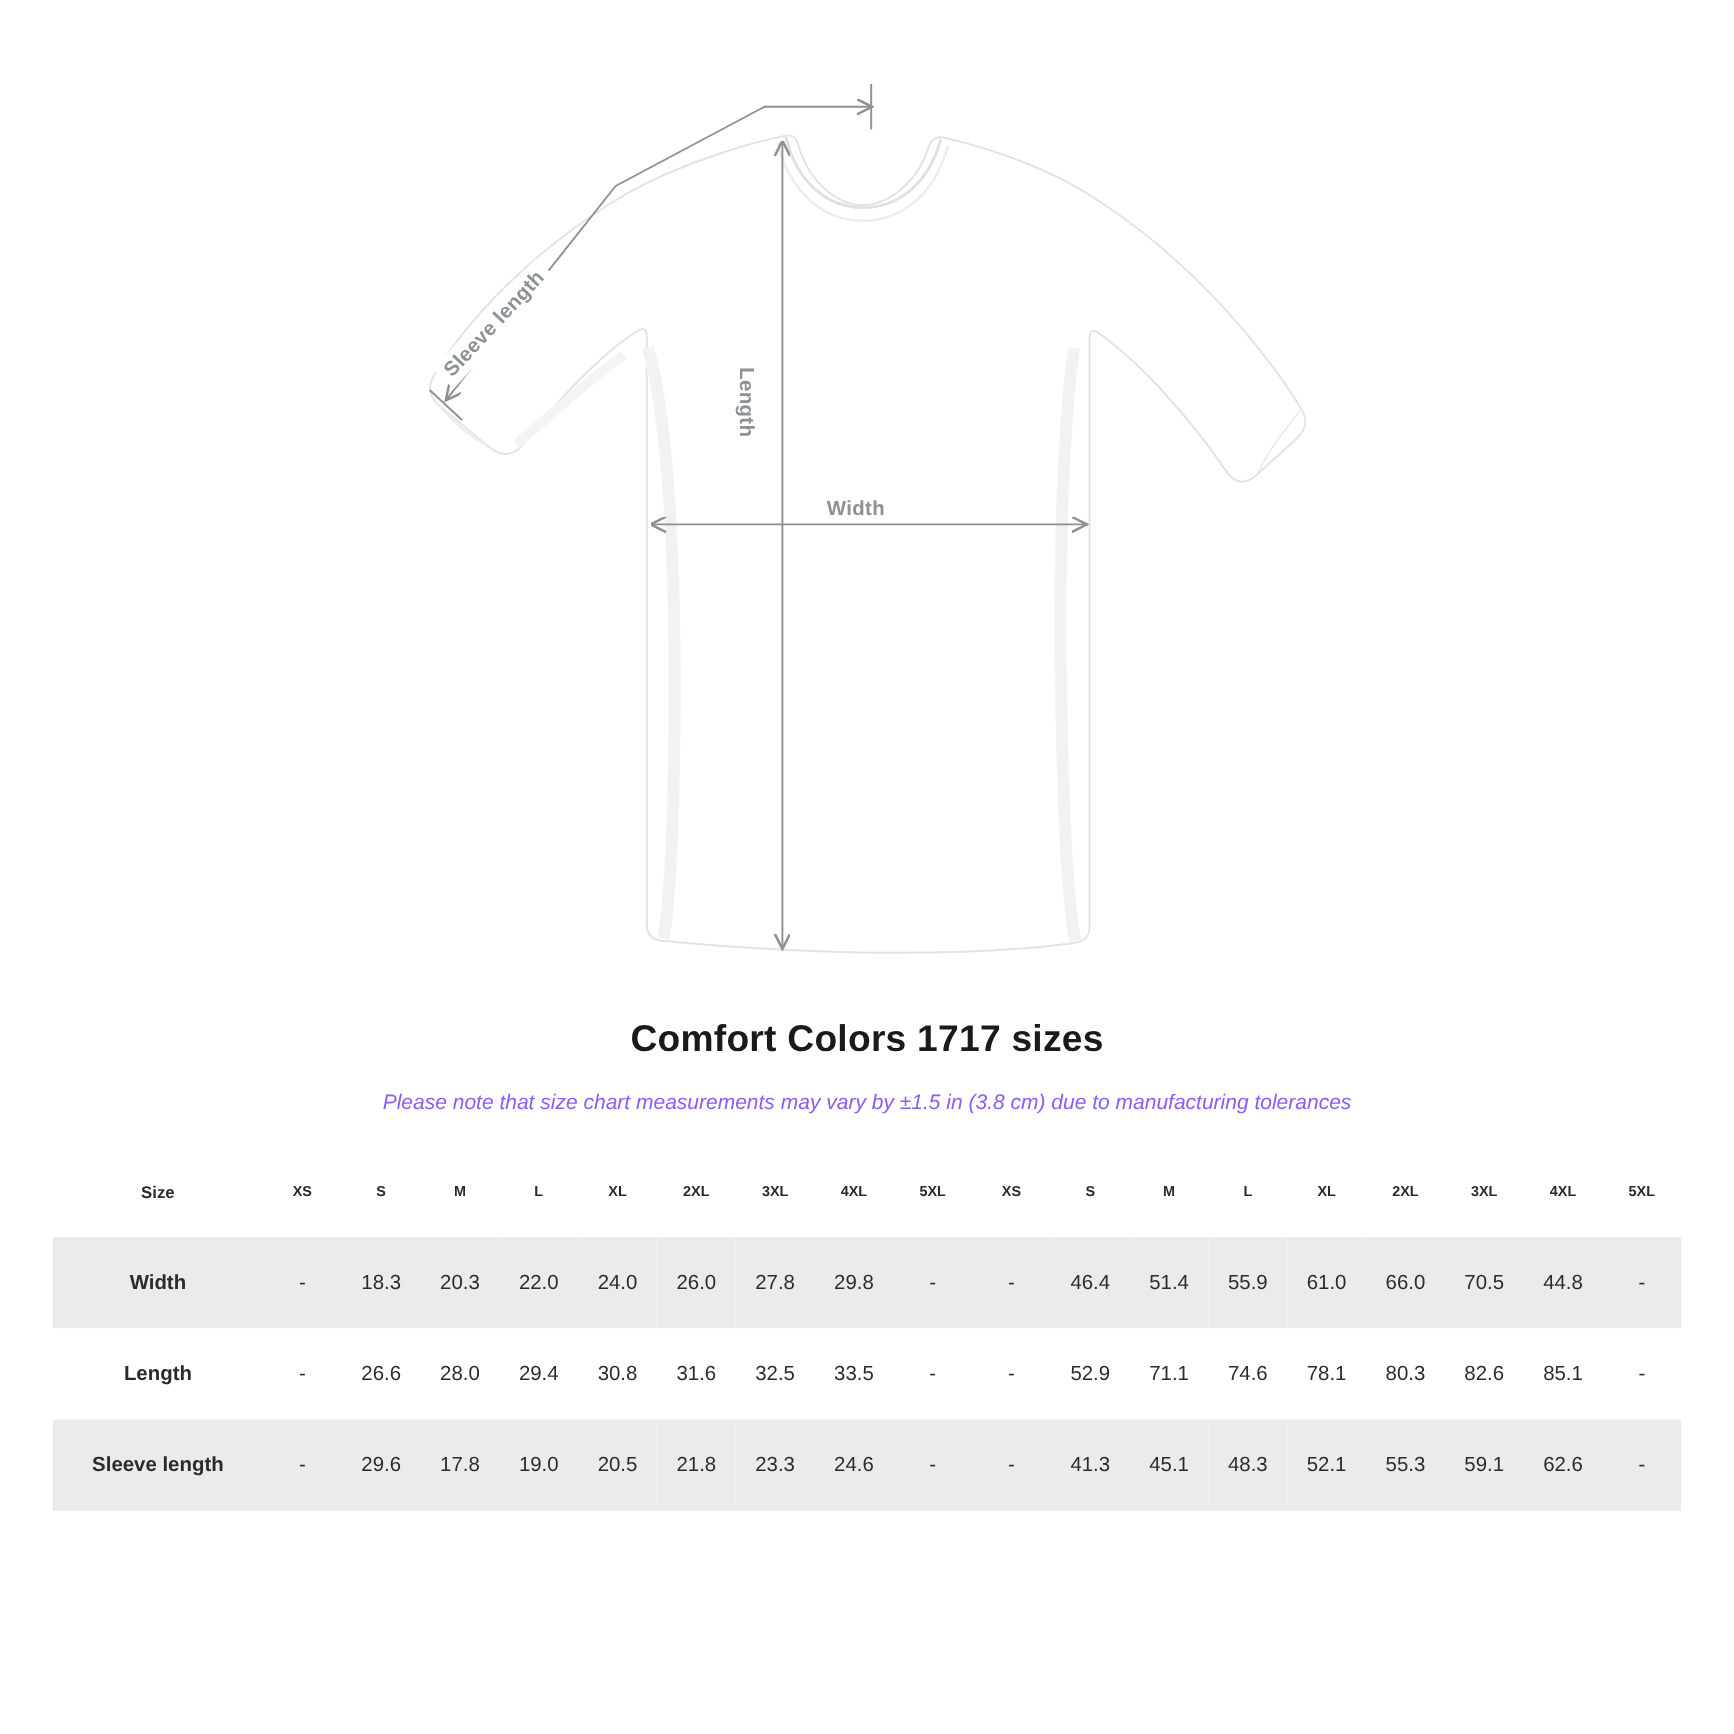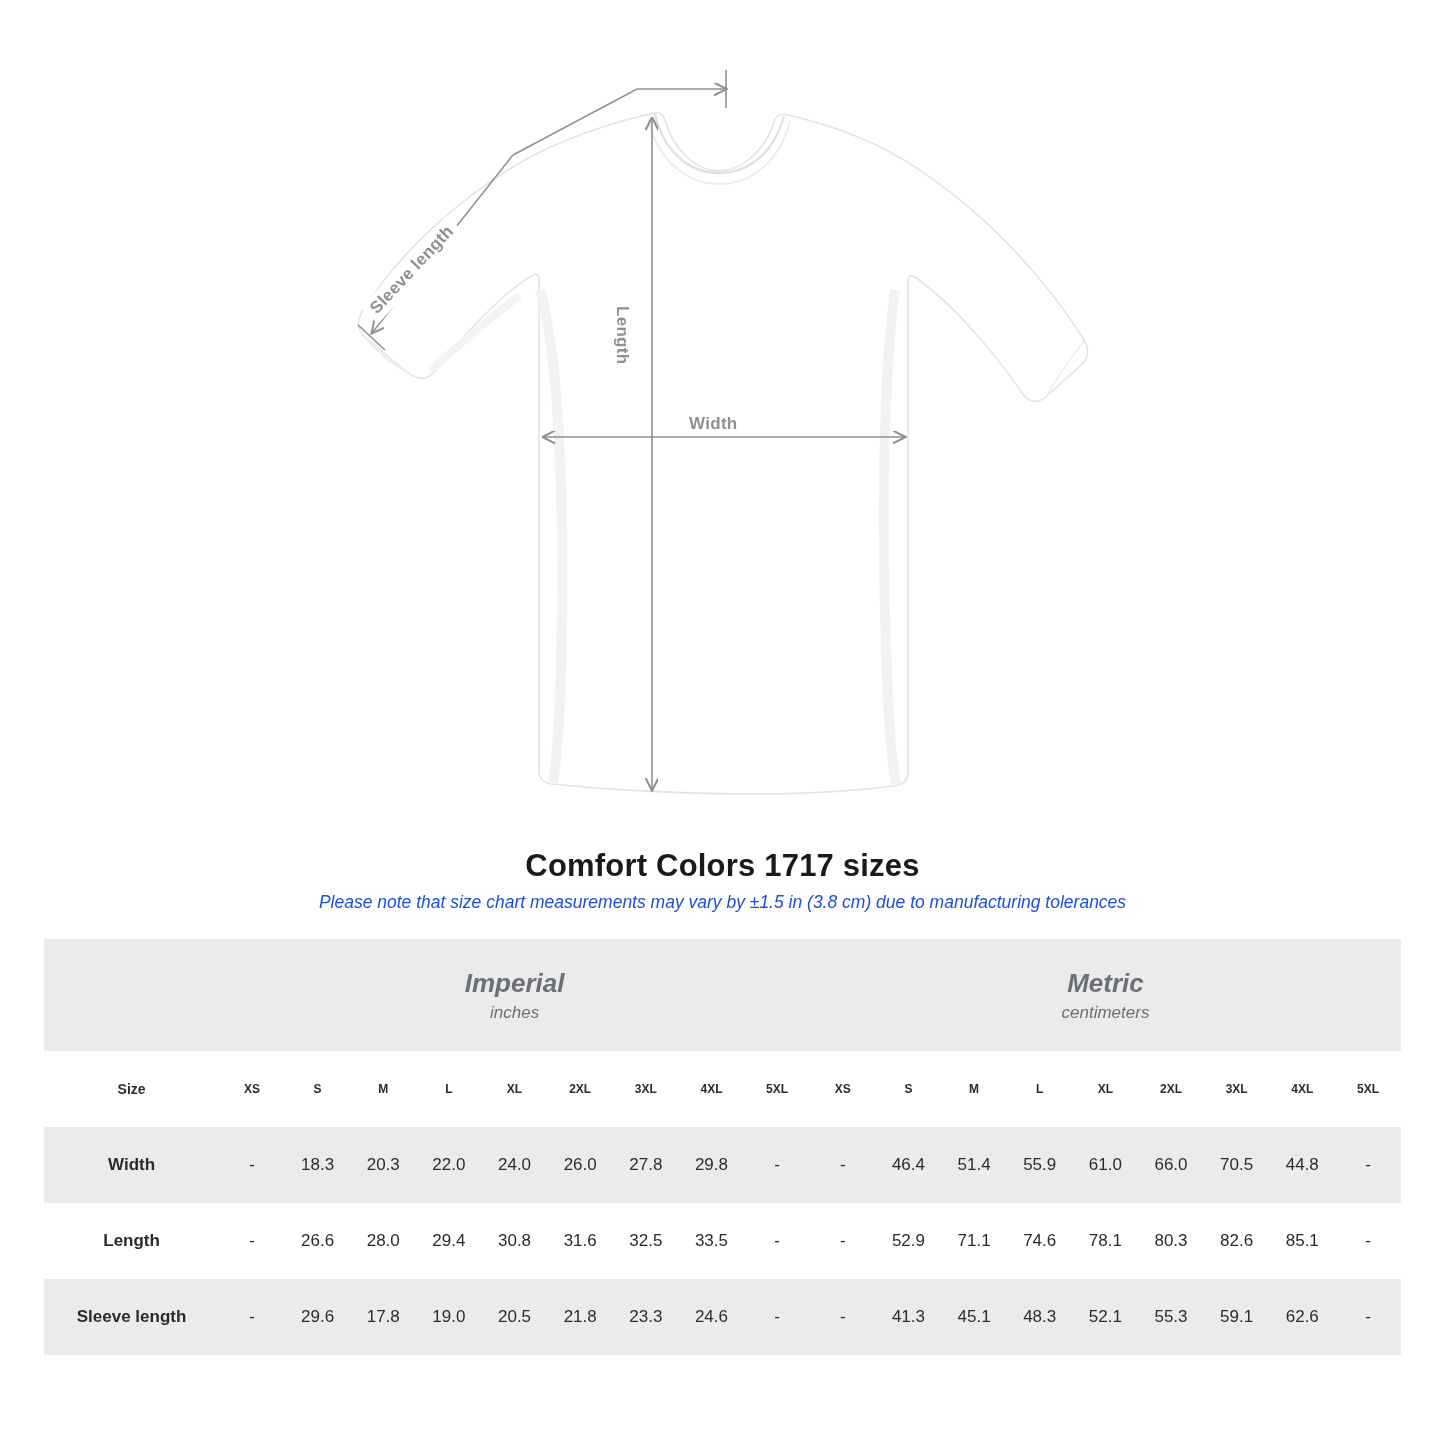--- a/index.html
+++ b/index.html
@@ -70,24 +70,24 @@
     text-align: center;
     margin-top: 18px;
   }
   .chart-title {
     font-size: 31px;
     font-weight: bold;
     color: #1a1a1a;
     letter-spacing: 0.2px;
   }
   .chart-note {
-    margin-top: 8px;
+    margin-top: 24px;
     font-size: 17.5px;
     font-style: italic;
-    color: #1d4ed8;
+    color: #8b5cf6;
   }
 
   
   .table-wrap {
     margin: 26px 44px 0 44px;
   }
   table.size-table {
     border-collapse: collapse;
     width: 1357px;
     table-layout: fixed;
@@ -255,31 +255,20 @@
           <col class="data-col">
           <col class="data-col">
           <col class="data-col">
         <col class="data-col">
           <col class="data-col">
           <col class="data-col">
           <col class="data-col">
       </colgroup>
       <tbody>
 
-        <tr>
-          <td class="corner-cell"></td>
-          <td class="unit-cell" colspan="9">
-            <div class="unit-name">Imperial</div>
-            <div class="unit-sub">inches</div>
-          </td>
-          <td class="unit-cell" colspan="9">
-            <div class="unit-name">Metric</div>
-            <div class="unit-sub">centimeters</div>
-          </td>
-        </tr>
 
         <tr class="sizes-row">
           <td class="rowlabel">Size</td>
           <td>XS</td>
           <td>S</td>
           <td>M</td>
           <td>L</td>
           <td>XL</td>
           <td>2XL</td>
           <td>3XL</td>

